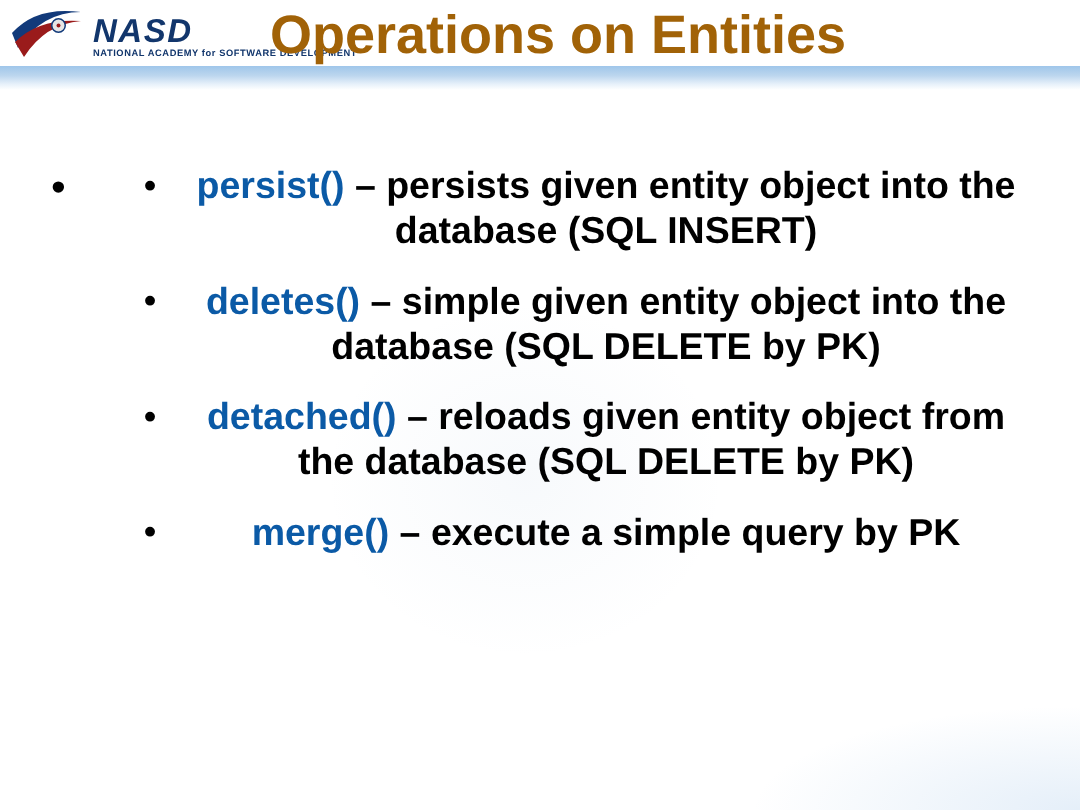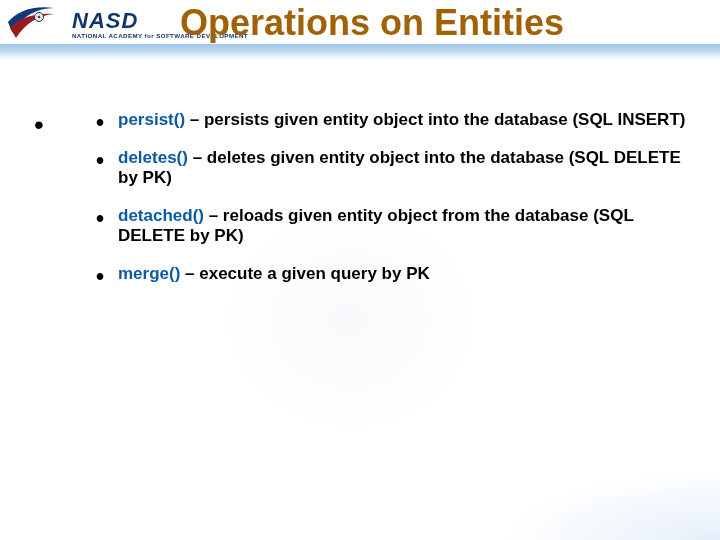--- a/index.html
+++ b/index.html
@@ -27,21 +27,21 @@
     height: 16px;
     background: linear-gradient(to bottom,
       #9fc6ea 0%, #bcd6ee 40%, #e6f0fa 75%, #ffffff 100%);
   }
   .logo-wrap {
     position: absolute;
     top: 2px;
     left: 6px;
     display: flex;
     align-items: center;
-    gap: 16px;
+    gap: 6px;
   }
   .logo-swoosh {
     width: 50px;
     height: 46px;
     position: relative;
   }
   .logo-swoosh svg { width: 50px; height: 46px; }
   .logo-text {
     display: flex;
     flex-direction: column;
@@ -94,27 +94,28 @@
     color: #000;
     font-size: 28px;
     line-height: 1.1;
   }
   ul.level2 {
     margin: 14px 0 0 0;
     padding: 0 0 0 36px;
     list-style: none;
   }
   ul.level2 > li {
-    font-size: 17px;
+    font-size: 25px;
     font-weight: 700;
     color: #000;
     position: relative;
     padding-left: 22px;
     margin-bottom: 18px;
     line-height: 1.18;
+    text-align: center;
   }
   ul.level2 > li::before {
     content: "•";
     position: absolute;
     left: 0;
     top: 0;
     color: #000;
     font-size: 23px;
     line-height: 1.18;
   }
@@ -168,25 +169,25 @@
 
   <div class="title">Operations on Entities</div>
 
   <ul class="level1">
     <li>
       <ul class="level2">
         <li>
           <span class="method">persist()</span><span> – persists given entity object into the database (SQL INSERT)</span>
         </li>
         <li>
-          <span class="method">deletes()</span><span> – deletes given entity object into the database (SQL DELETE by PK)</span>
+          <span class="method">deletes()</span><span> – simple given entity object into the database (SQL DELETE by PK)</span>
         </li>
         <li>
           <span class="method">detached()</span><span> – reloads given entity object from the database (SQL DELETE by PK)</span>
         </li>
         <li>
-          <span class="method">merge()</span><span> – execute a given query by PK</span>
+          <span class="method">merge()</span><span> – execute a simple query by PK</span>
         </li>
       </ul>
     </li>
   </ul>
 
 </div>
 
 </body></html>

